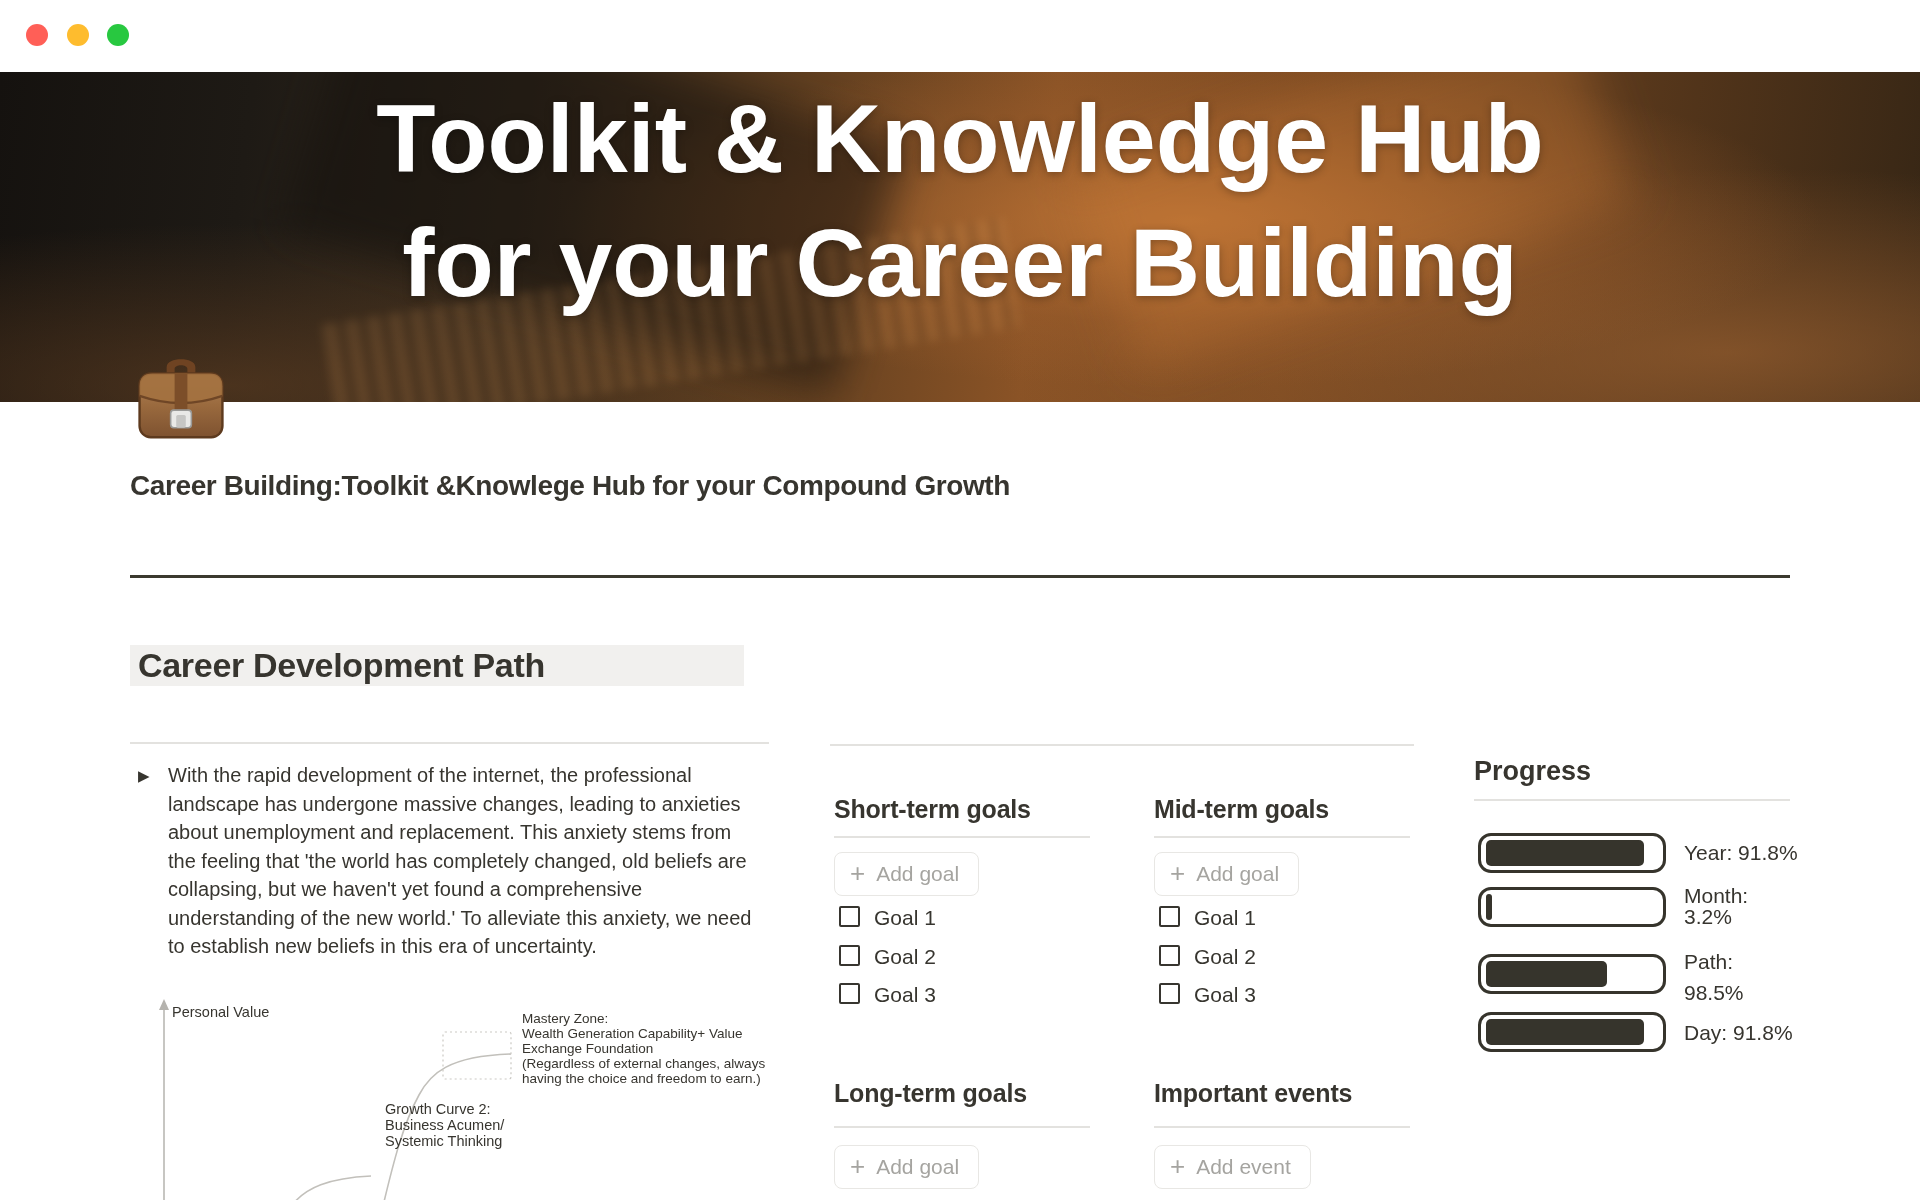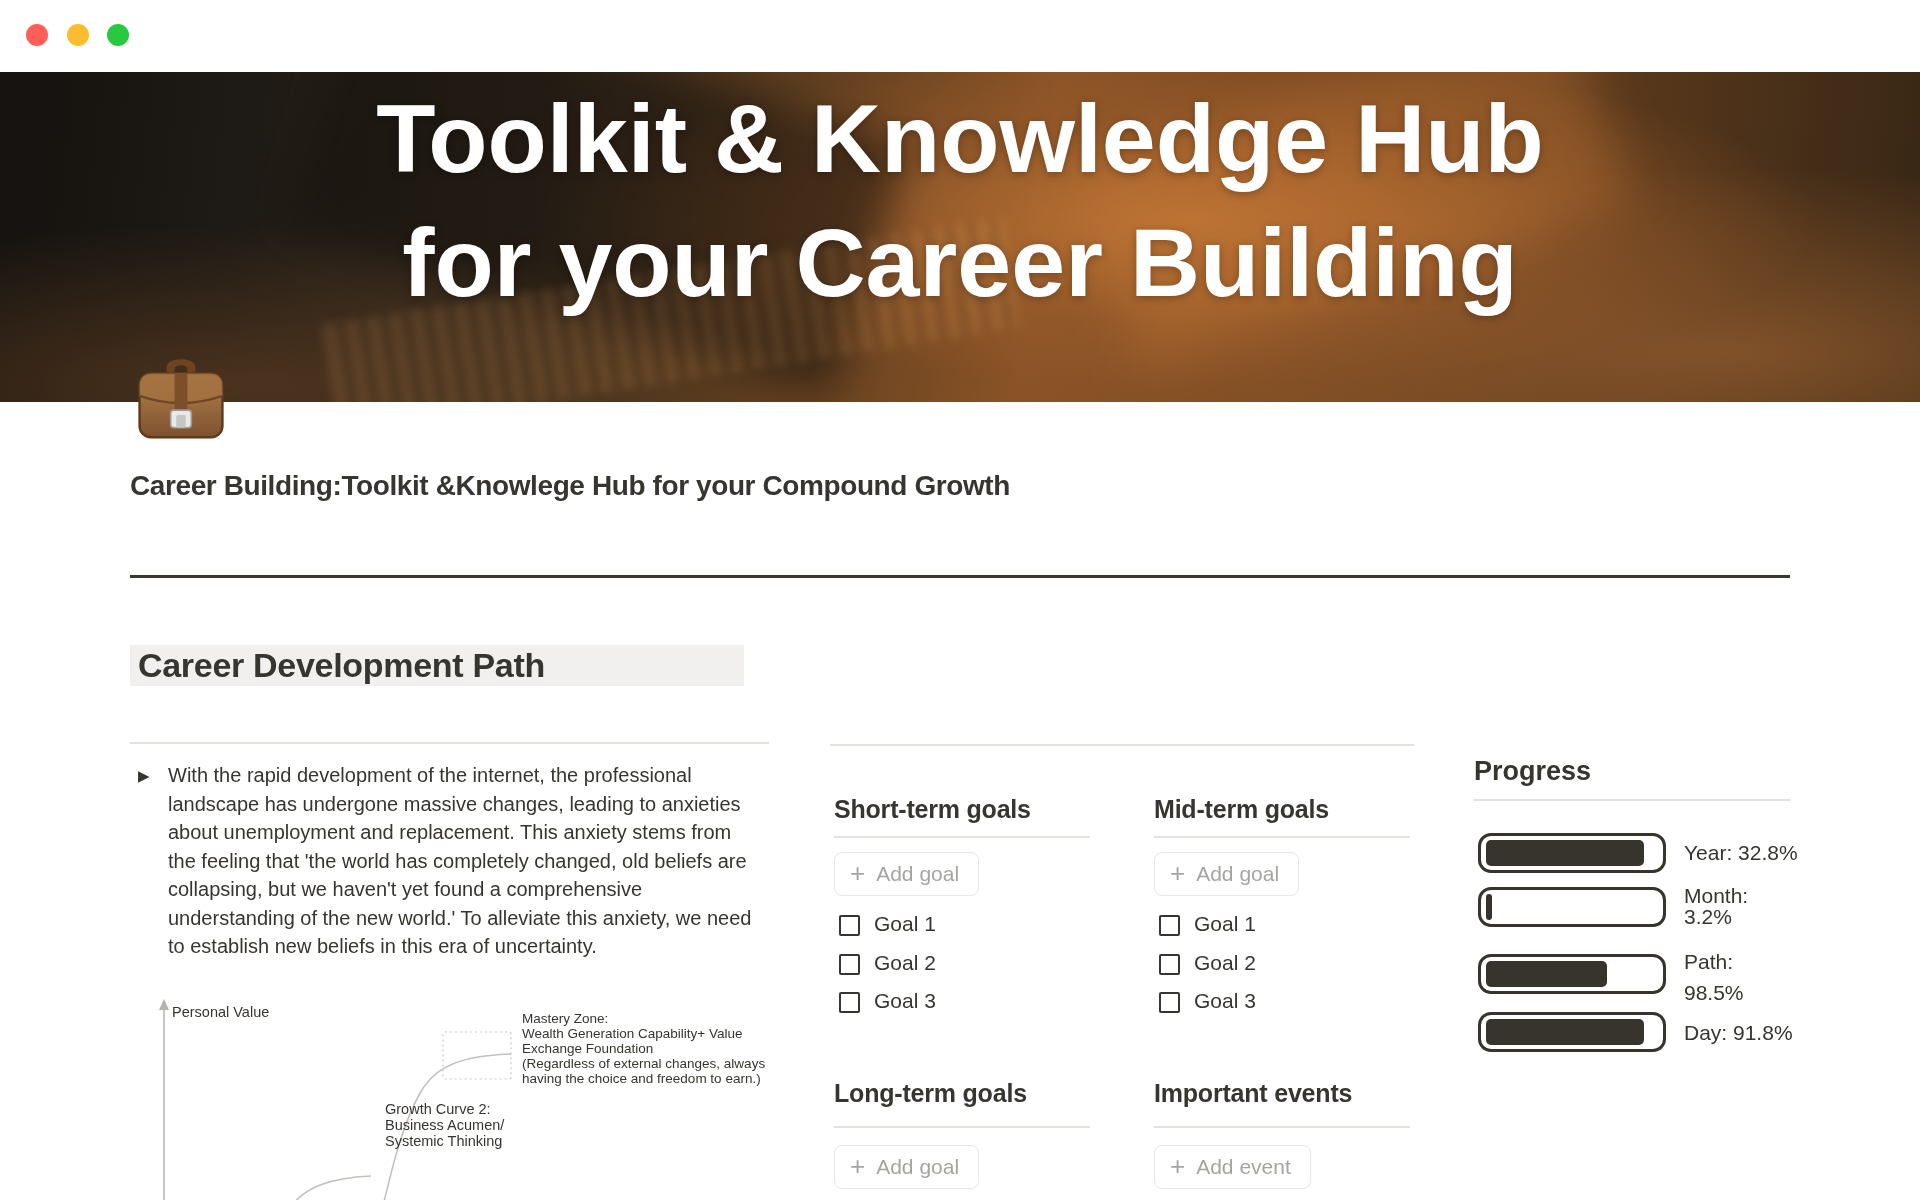--- a/index.html
+++ b/index.html
@@ -64,21 +64,21 @@
 
   
   .h3 { font-size:25px; font-weight:700; letter-spacing:-0.2px; }
   .col-underline { width:256px; }
   .add-btn {
     height:44px; display:inline-flex; align-items:center; gap:11px; padding:0 19px 0 15px;
     border:1.5px solid #e8e7e4; border-radius:8px; background:#fff; cursor:pointer;
   }
   .add-btn .plus  { font-size:26px; color:#a5a4a0; line-height:1; margin-top:-3px; font-weight:400; }
   .add-btn .lbl   { font-size:21px; color:#a5a4a0; }
-  .goal-row { height:30px; display:flex; align-items:flex-end; gap:14px; padding-left:5px; }
+  .goal-row { height:30px; display:flex; align-items:flex-start; gap:14px; padding-left:5px; }
   .goal-check { width:21px; height:21px; border:2.5px solid #37352f; border-radius:2px; background:#fff; flex:none; }
   .goal-lbl { font-size:21px; }
 
   
   .hA  { top:795px; }  .uA { top:836px; } .bA { top:852px; }
   .r1 { top:906px; } .r2 { top:945px; } .r3 { top:983px; }
   .hB  { top:1079px; } .uB { top:1126px; } .bB { top:1145px; }
   .colx1 { left:834px; } .colx2 { left:1154px; }
 
   
@@ -224,20 +224,20 @@
   <div class="abs pbar pb1">
       <div class="pfill" style="width: 3.2%;"></div>
     </div>
   <div class="abs pbar pb2">
       <div class="pfill" style="width: 70.3%;"></div>
     </div>
   <div class="abs pbar pb3">
       <div class="pfill" style="width: 91.8%;"></div>
     </div>
 
-  <div class="abs plabel pl-y">Year: 32.8%</div>
+  <div class="abs plabel pl-y">Year: 91.8%</div>
   <div class="abs plabel pl-m1">Month:</div>
   <div class="abs plabel pl-m2">3.2%</div>
   <div class="abs plabel pl-w1">Path:</div>
   <div class="abs plabel pl-w2">98.5%</div>
   <div class="abs plabel pl-d">Day: 91.8%</div>
 
 </div>
 
 </body></html>

